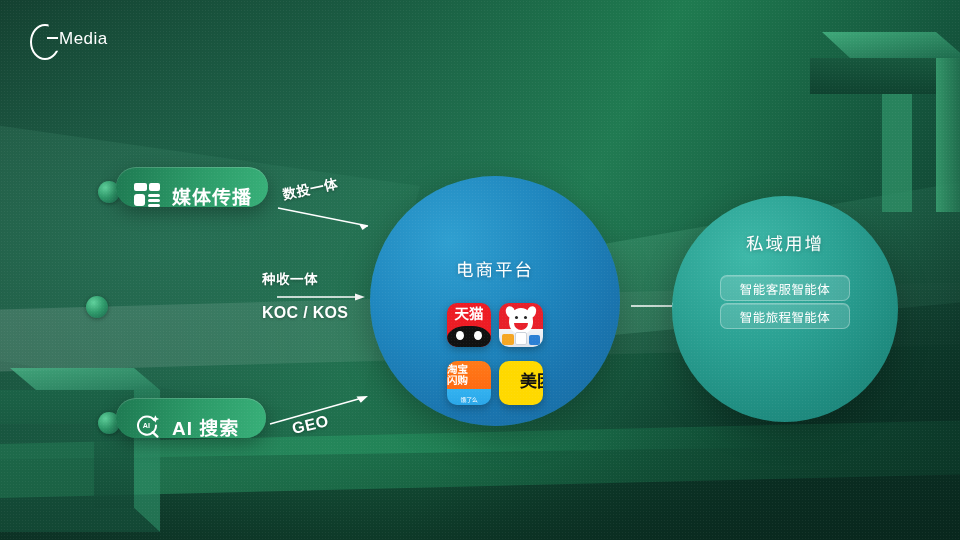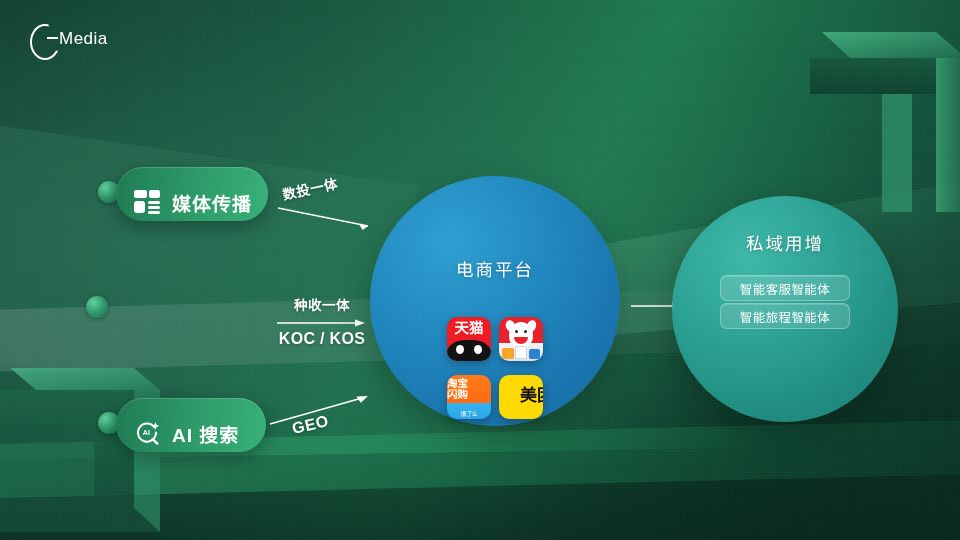--- a/index.html
+++ b/index.html
@@ -72,21 +72,21 @@
   
   .title{
     position:absolute;left:0;top:26px;width:960px;text-align:center;
     color:#ffffff;font-size:25.5px;font-weight:700;letter-spacing:.6px;
     font-family:"DejaVu Sans","Liberation Sans",sans-serif;
     text-shadow:0 2px 6px rgba(0,0,0,0.28);
   }
 
   
   .pill{
-    position:absolute;height:54px;border-radius:27px;display:flex;align-items:center;
+    position:absolute;height:40px;border-radius:27px;display:flex;align-items:center;
     padding:16px 26px 0 18px;color:#fff;
     background:linear-gradient(100deg,#1e7a52 0%,#2c9a68 52%,#38b079 100%);
     box-shadow:0 6px 18px rgba(0,0,0,0.30), inset 0 1px 0 rgba(255,255,255,0.18);
   }
   .pill .plabel{font-size:19px;font-weight:700;letter-spacing:1px;margin-left:12px;white-space:nowrap;}
   .pill-1{left:116px;top:167px;width:152px;}
   .pill-2{left:104px;top:282px;width:164px;}
   .pill-3{left:116px;top:398px;width:150px;}
 
   .ico{width:26px;height:26px;flex:0 0 26px;position:relative;text-align:center;}
@@ -113,21 +113,21 @@
   
   .arrowwrap{position:absolute;color:#fff;}
   .arr-label{font-size:13.5px;font-weight:700;white-space:nowrap;letter-spacing:.5px;
              text-shadow:0 1px 3px rgba(0,0,0,0.3);}
   .arr-sub{font-size:16px;font-weight:700;white-space:nowrap;letter-spacing:.3px;
            text-shadow:0 1px 3px rgba(0,0,0,0.3);}
 
   .a1{left:276px;top:178px;width:112px;}
   .a1 .arr-label{transform:rotate(-12deg);display:inline-block;margin-left:6px;}
   .a1 svg{position:absolute;left:0;top:26px;}
-  .a2{left:262px;top:294px;width:120px;text-align:center;}
+  .a2{left:262px;top:268px;width:120px;text-align:left;}
   .a2 svg{display:block;margin:3px auto 1px;}
   .a3{left:262px;top:392px;width:120px;}
   .a3 svg{position:absolute;left:6px;top:2px;}
   .a3 .arr-label{position:absolute;left:30px;top:24px;transform:rotate(-13deg);font-size:16px;}
 
   .mid-arrow{position:absolute;left:630px;top:300px;}
 
   
   .circle{
     position:absolute;border-radius:50%;
@@ -144,21 +144,21 @@
     box-shadow:0 10px 34px rgba(0,0,0,0.24);
   }
   .c-title{
     color:#fff;font-size:17.5px;font-weight:400;letter-spacing:2px;
     font-family:"DejaVu Sans","Liberation Sans",sans-serif;
     text-shadow:0 1px 4px rgba(0,0,0,0.25);
   }
   .circle-ec .c-title{margin-top:80px;}
   .circle-pd .c-title{margin-top:34px;}
 
-  .app-grid{margin-top:36px;display:grid;grid-template-columns:repeat(2,44px);gap:14px 8px;}
+  .app-grid{margin-top:22px;display:grid;grid-template-columns:repeat(2,44px);gap:14px 8px;}
   .app{width:44px;height:44px;border-radius:10px;overflow:hidden;position:relative;
        box-shadow:0 3px 8px rgba(0,0,0,0.28);}
 
   
   .app-tmall{background:#ed1c24;}
   .app-tmall .tm-txt{position:absolute;left:0;top:3px;width:100%;text-align:center;color:#fff;
     font-size:14.5px;font-weight:700;letter-spacing:0px;line-height:16px;}
   .app-tmall .tm-face{position:absolute;left:0;bottom:0;width:100%;height:21px;background:#111;
     border-radius:50% 50% 10px 10px / 70% 70% 10px 10px;}
   .app-tmall .eye{position:absolute;bottom:7px;width:8px;height:9px;background:#fff;border-radius:50%;}

